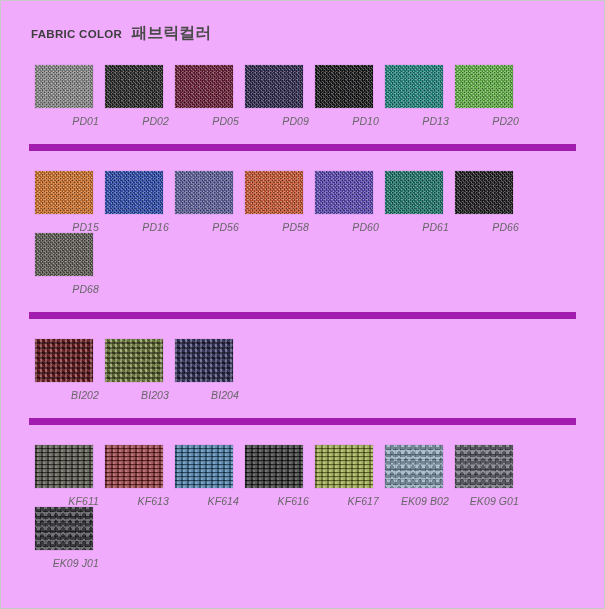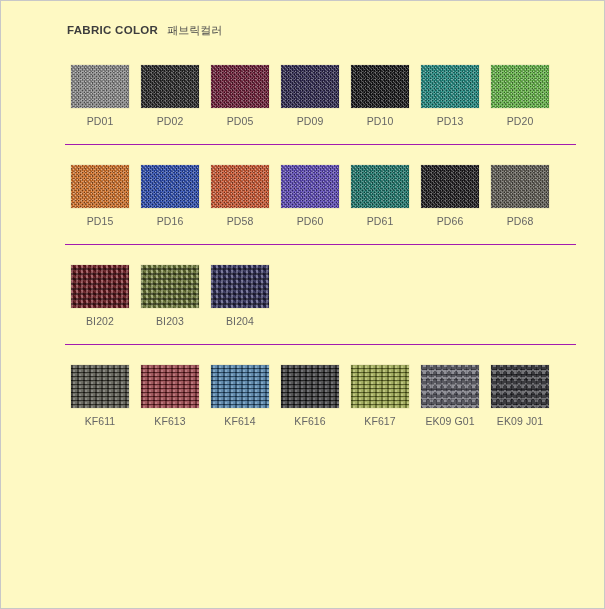--- a/index.html
+++ b/index.html
@@ -10,24 +10,23 @@
   }
   body {
     font-family: "Liberation Sans", "DejaVu Sans", sans-serif;
     -webkit-font-smoothing: antialiased;
   }
   #page {
     position: relative;
     width: 605px;
     height: 609px;
     box-sizing: border-box;
-    background: #fef9c3;
+    background: #f0abfc;
     border: 1px solid #c8c8c8;
     overflow: hidden;
-    padding-left: 36px;
   }
   #inner {
     box-sizing: border-box;
     padding: 20px 28px 6px 28px;
   }
 
   
   .section-header {
     display: flex;
     align-items: baseline;
@@ -36,43 +35,44 @@
     height: 22px;
   }
   .section-header .title-en {
     font-size: 11.5px;
     font-weight: bold;
     letter-spacing: 0.3px;
     color: #3d3d3d;
     white-space: nowrap;
   }
   .section-header .title-ko {
-    font-size: 11px;
-    font-weight: normal;
+    font-size: 16px;
+    font-weight: bold;
     color: #4a4a4a;
     white-space: nowrap;
   }
 
   
   .group {
     padding-top: 0;
   }
   .group + .group {
-    border-top: 1px solid #a21caf;
+    border-top: 7px solid #a21caf;
   }
   .group-inner {
     display: flex;
     flex-wrap: wrap;
     gap: 0;
   }
 
   .swatch-cell {
     width: 70px;
     box-sizing: border-box;
-    text-align: center;
+    text-align: right;
+    font-style: italic;
   }
   .swatch {
     width: 58px;
     height: 43px;
     margin: 0 auto;
     position: relative;
     overflow: hidden;
     background-color: #888;
     box-shadow: 0 0 0 0.5px rgba(0,0,0,0.10);
   }
@@ -198,20 +198,26 @@
               </div>
               <span class="swatch-label">PD15</span>
             </div>
             <div class="swatch-cell">
               <div class="swatch" style="background-color: rgb(36, 71, 180);">
                 <div class="tex tex-pd"></div>
               </div>
               <span class="swatch-label">PD16</span>
             </div>
             <div class="swatch-cell">
+              <div class="swatch" style="background-color: rgb(90, 94, 160);">
+                <div class="tex tex-pd"></div>
+              </div>
+              <span class="swatch-label">PD56</span>
+            </div>
+            <div class="swatch-cell">
               <div class="swatch" style="background-color: rgb(213, 84, 42);">
                 <div class="tex tex-pd"></div>
               </div>
               <span class="swatch-label">PD58</span>
             </div>
             <div class="swatch-cell">
               <div class="swatch" style="background-color: rgb(89, 68, 188);">
                 <div class="tex tex-pd"></div>
               </div>
               <span class="swatch-label">PD60</span>
@@ -288,20 +294,26 @@
               </div>
               <span class="swatch-label">KF616</span>
             </div>
             <div class="swatch-cell">
               <div class="swatch" style="background-color: rgb(145, 160, 44);">
                 <div class="tex tex-kf"></div>
               </div>
               <span class="swatch-label">KF617</span>
             </div>
             <div class="swatch-cell">
+              <div class="swatch" style="background-color: rgb(125, 156, 177);">
+                <div class="tex tex-ek"></div>
+              </div>
+              <span class="swatch-label">EK09 B02</span>
+            </div>
+            <div class="swatch-cell">
               <div class="swatch" style="background-color: rgb(83, 83, 95);">
                 <div class="tex tex-ek"></div>
               </div>
               <span class="swatch-label">EK09 G01</span>
             </div>
             <div class="swatch-cell">
               <div class="swatch" style="background-color: rgb(38, 38, 44);">
                 <div class="tex tex-ek"></div>
               </div>
               <span class="swatch-label">EK09 J01</span>

